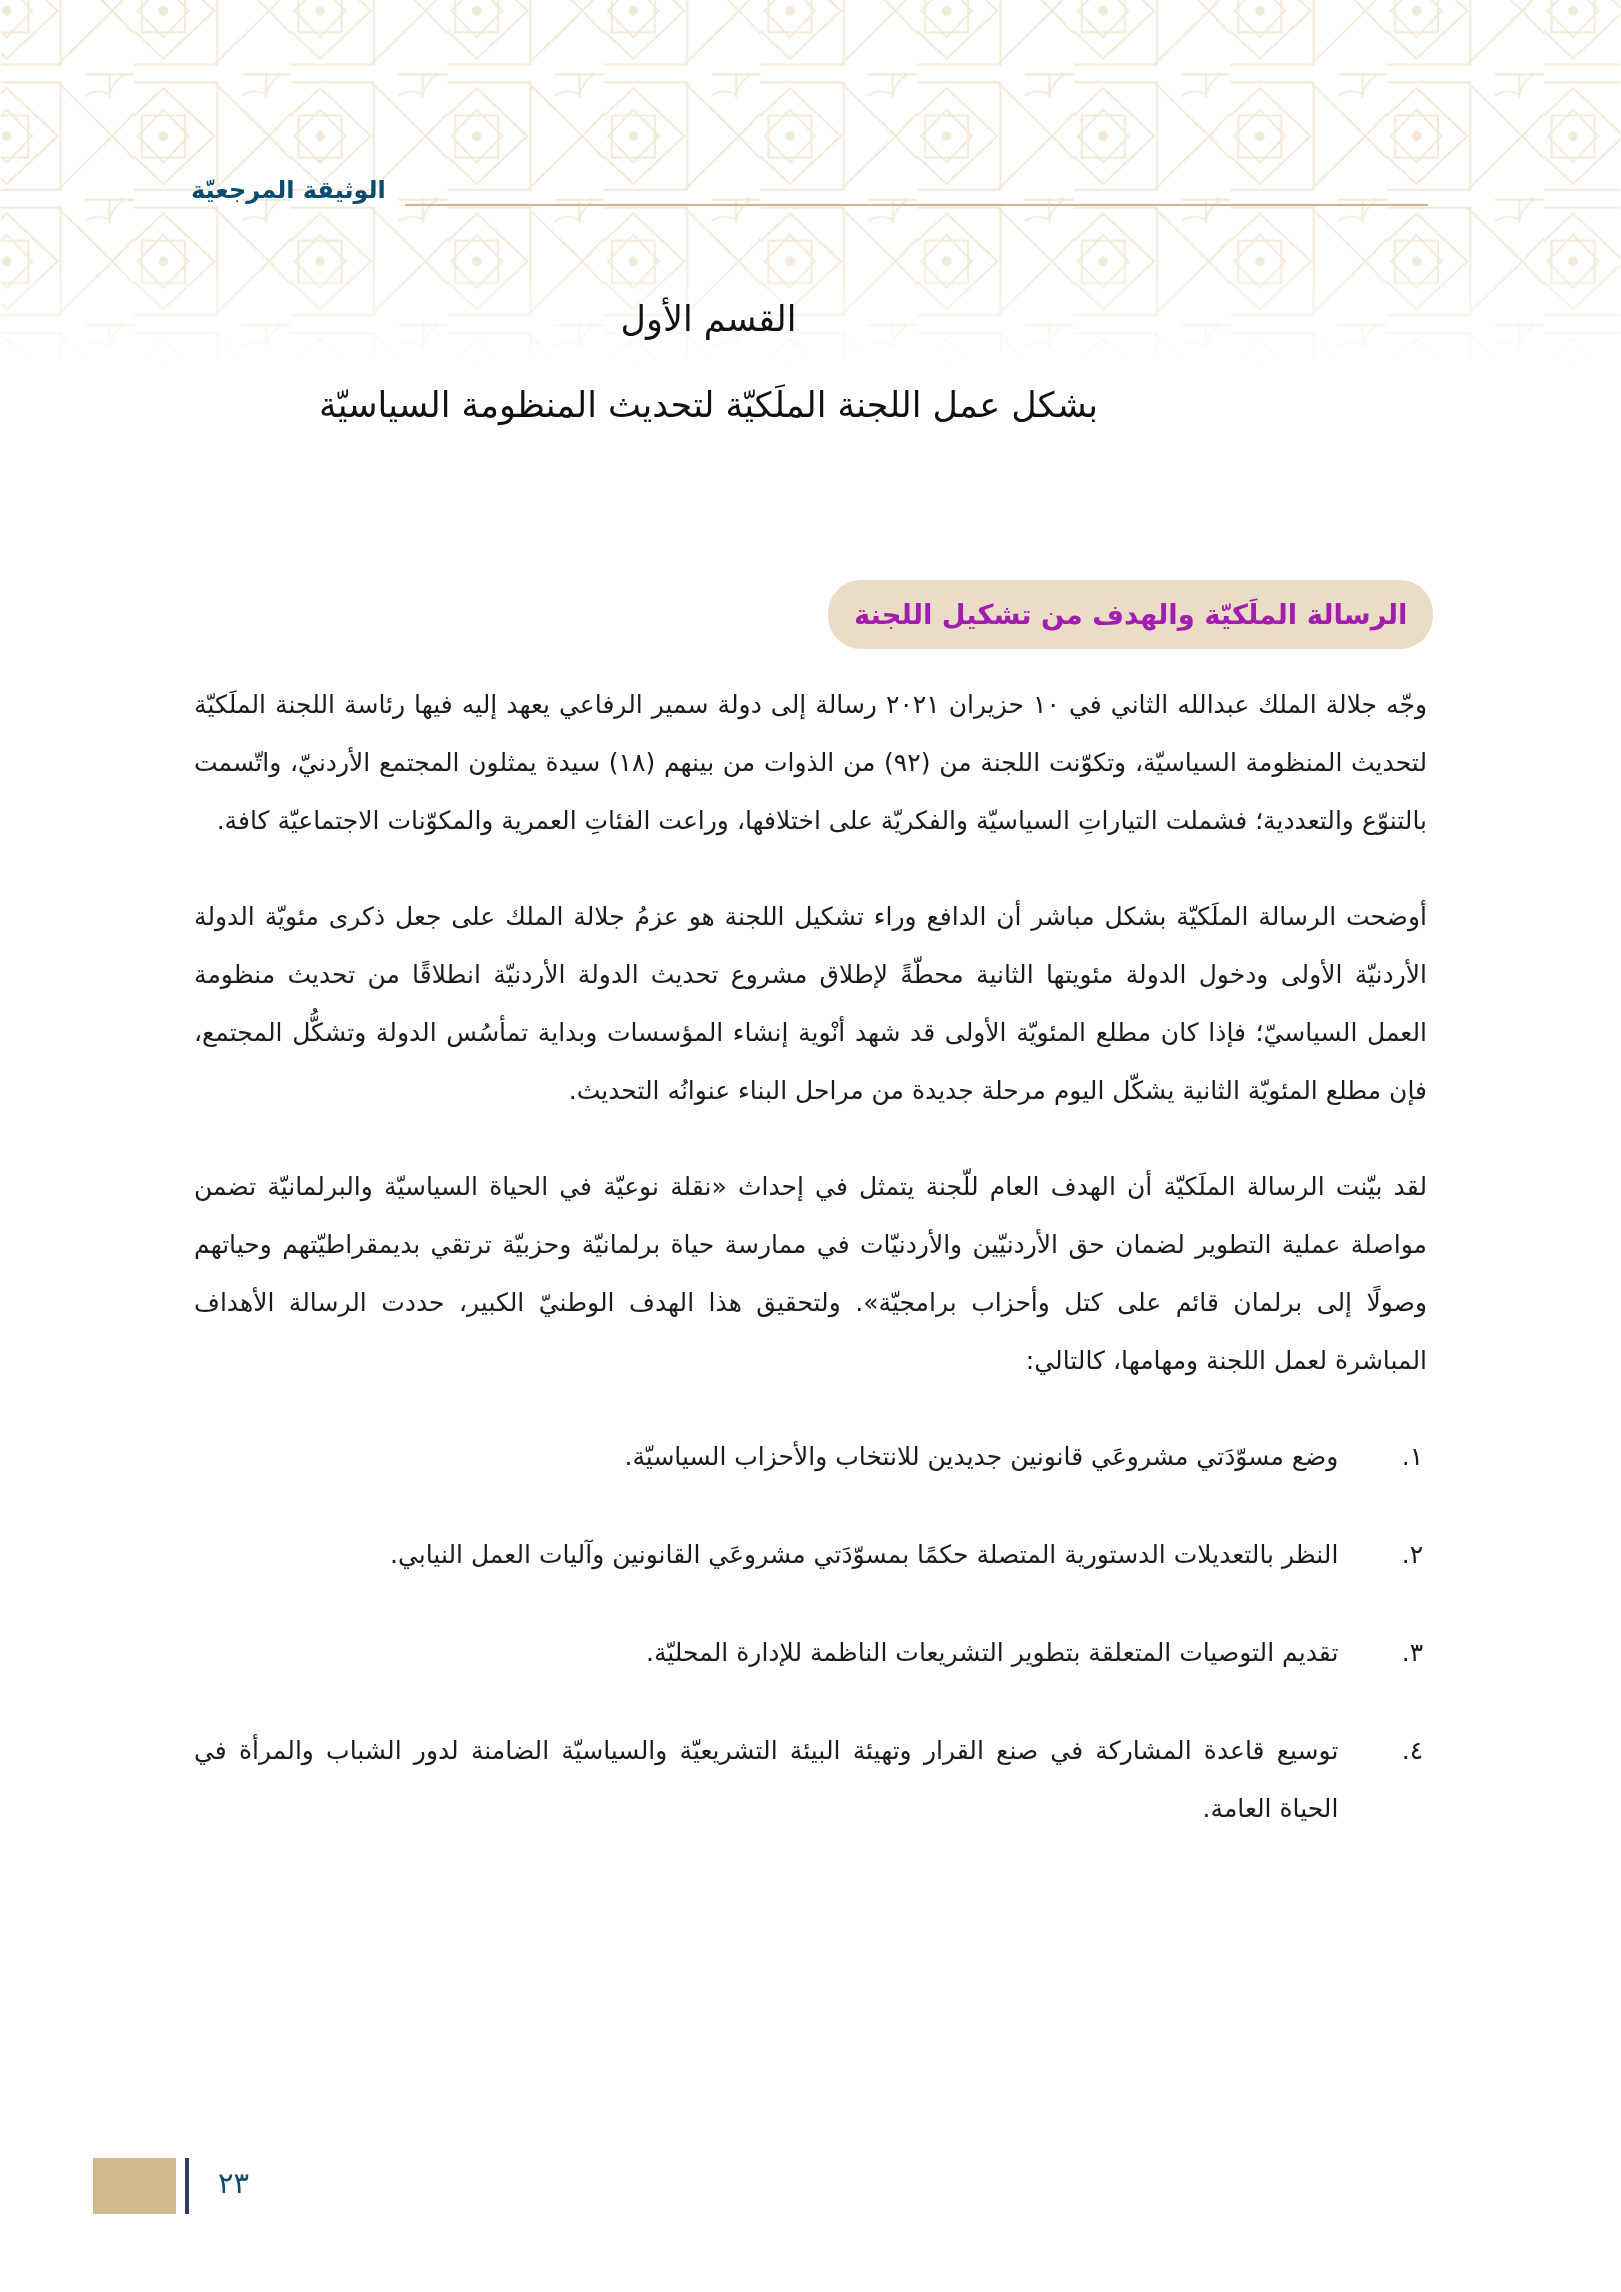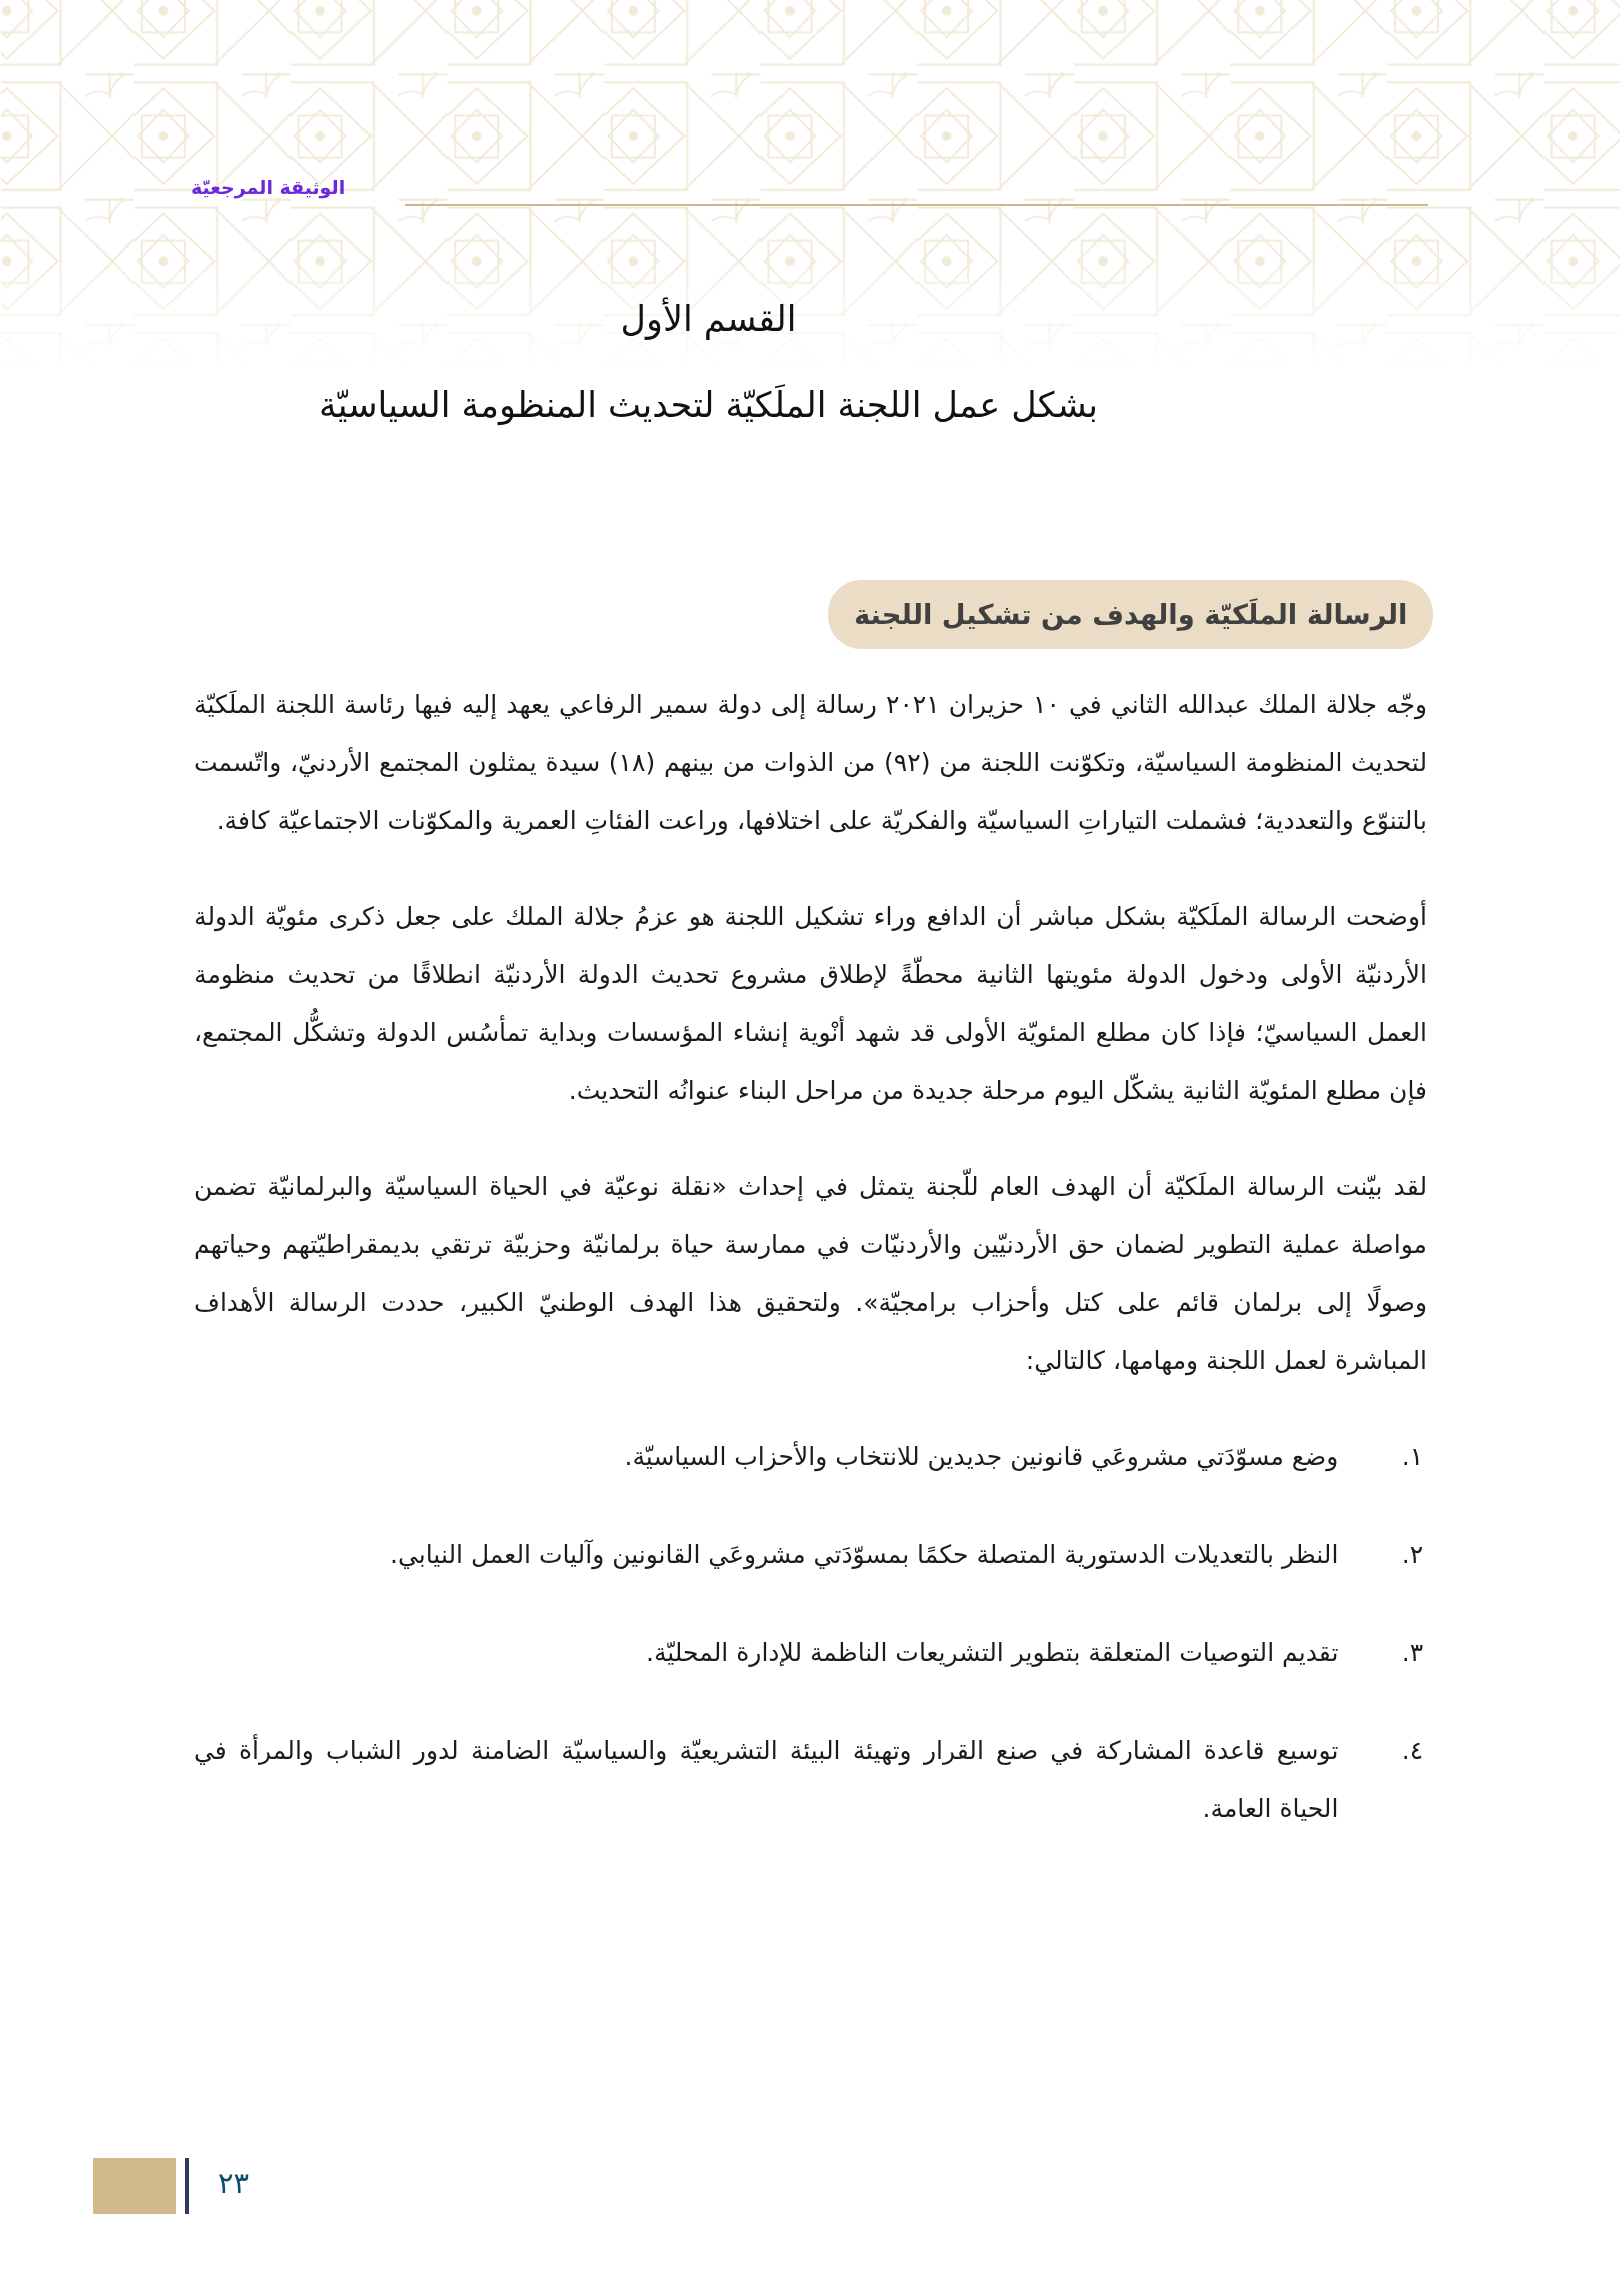--- a/index.html
+++ b/index.html
@@ -23,22 +23,22 @@
       position: absolute;
       left: 191px; top: 176px;
       width: 1237px; height: 39px;
       direction: ltr;
     }
     .running-header .label {
       position: absolute;
       left: 0; top: 0;
       font-family: "DejaVu Sans", sans-serif;
       font-weight: bold;
-      font-size: 19px;
-      color: #6d28d9;
+      font-size: 24px;
+      color: #0c4a6e;
       direction: rtl;
       white-space: nowrap;
     }
     .running-header .rule {
       position: absolute;
       left: 214px; top: 28px;
       width: 1023px; height: 2px;
       background: #cdb78f;
     }
     .section-title {
@@ -54,21 +54,21 @@
       position: absolute;
       right: 188px; top: 580px;
       height: 69px;
       padding: 0 25.5px;
       background: #ebdcc5;
       border-radius: 33px;
       display: flex; align-items: center;
       font-family: "DejaVu Sans", sans-serif;
       font-weight: bold;
       font-size: 27.4px;
-      color: #404040;
+      color: #a21caf;
       white-space: nowrap;
     }
     .content {
       position: absolute;
       left: 194px; width: 1233px;
       top: 676px;
       font-family: "DejaVu Sans", sans-serif;
       font-size: 25px;
       line-height: 58px;
       text-align: justify;

